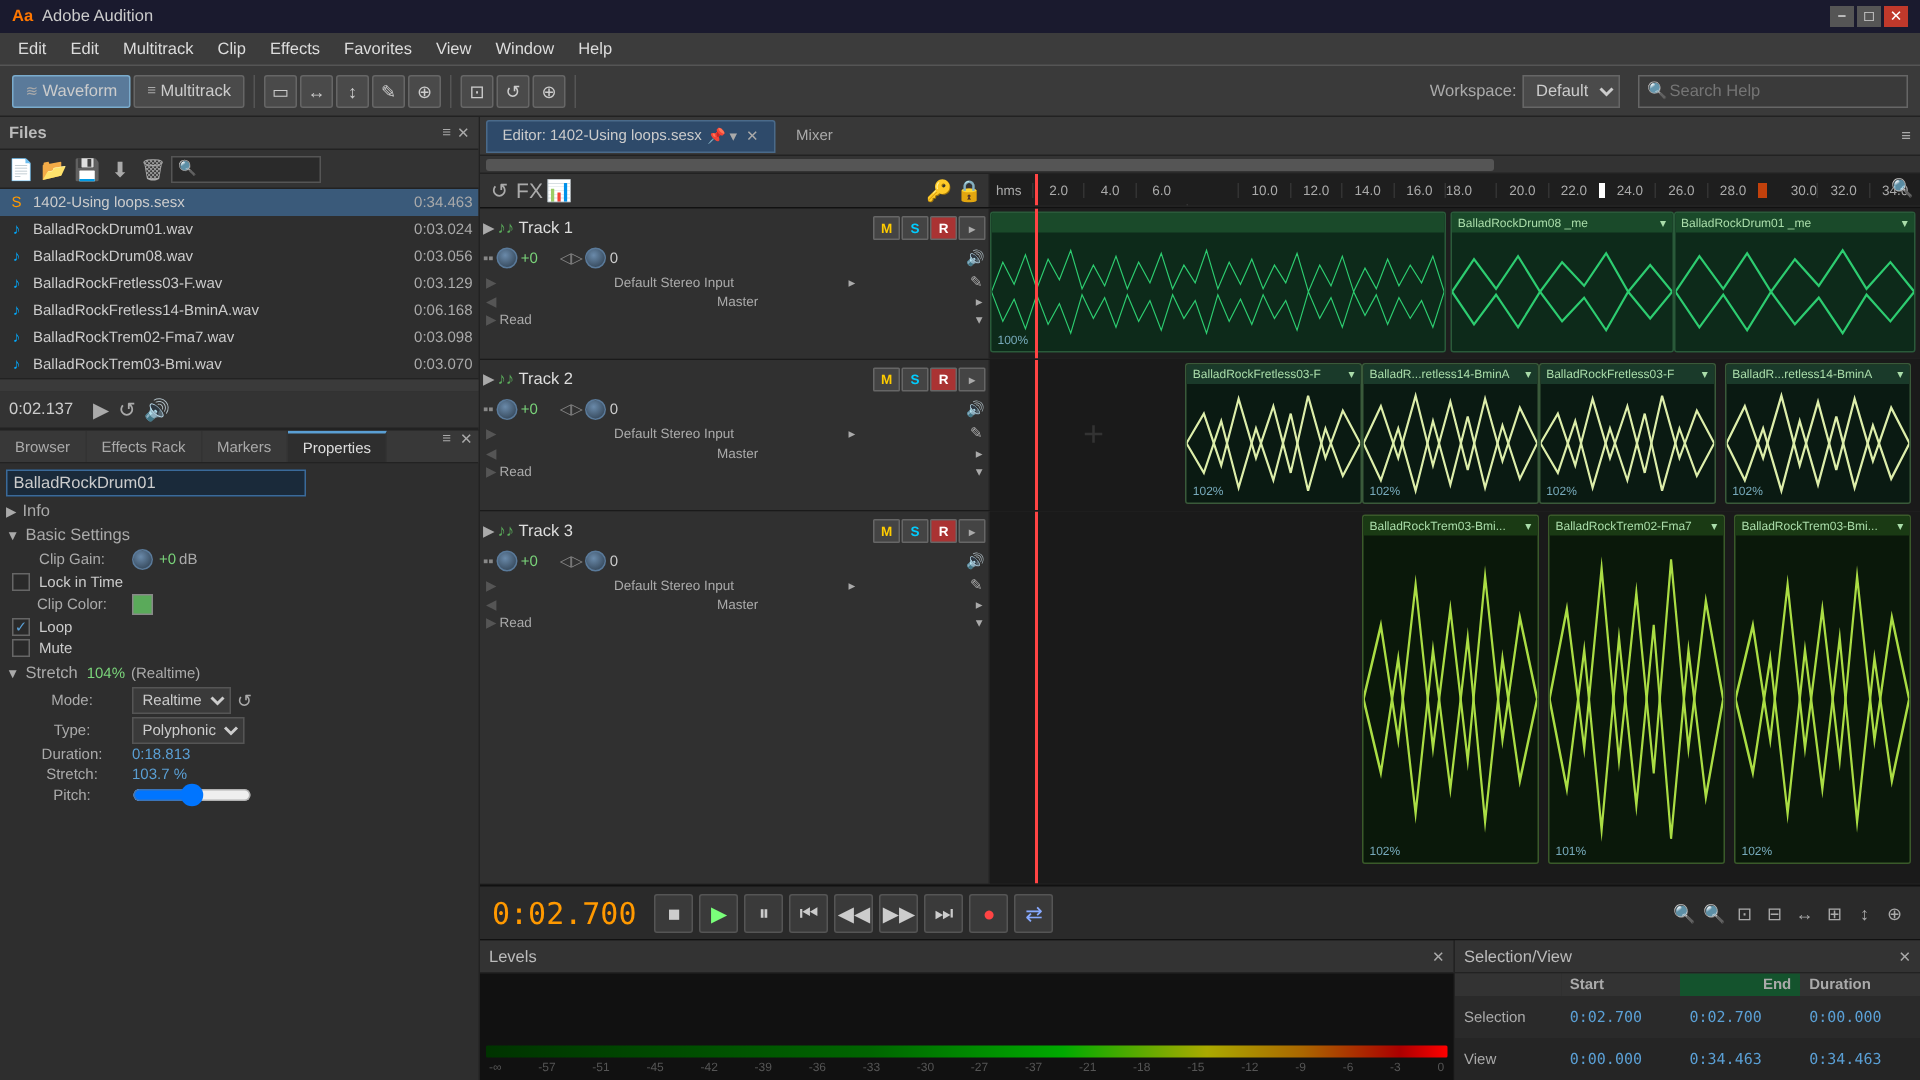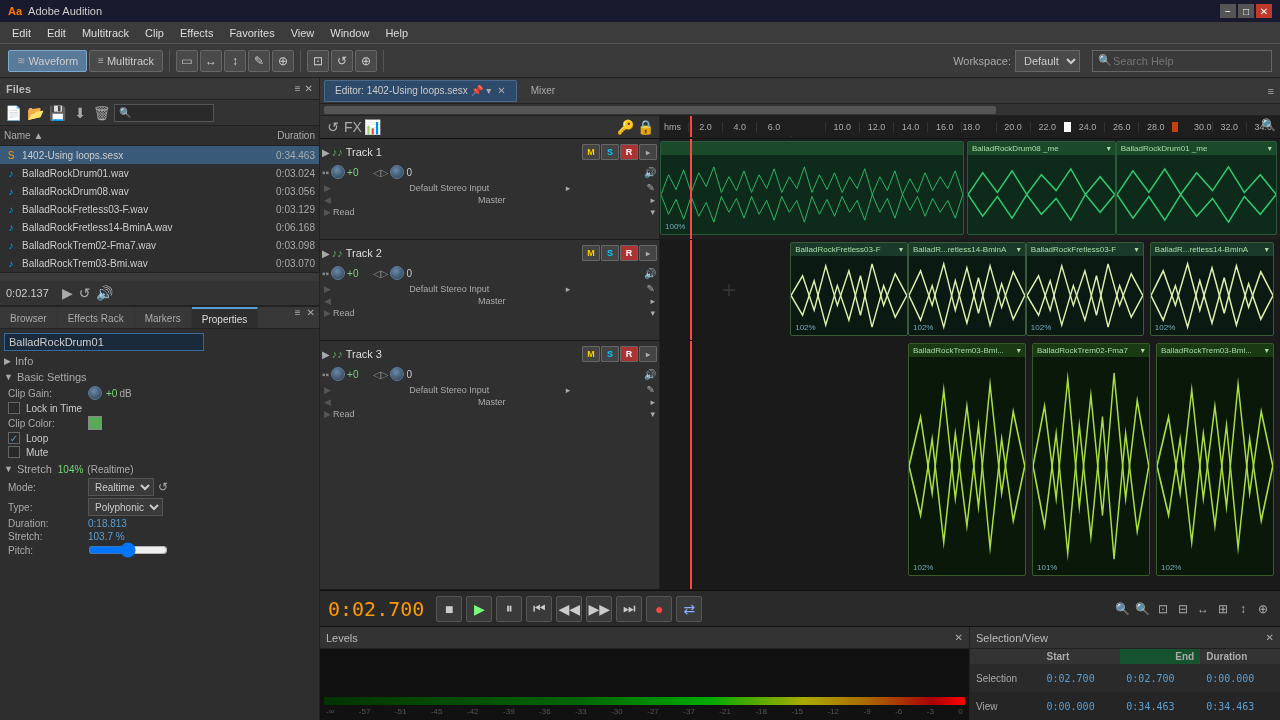--- a/index.html
+++ b/index.html
@@ -65,21 +65,21 @@
     #props-panel { flex: 1; display: flex; flex-direction: column; overflow: hidden; }
     .tabs-row { background: #383838; height: 22px; display: flex; align-items: flex-start; border-bottom: 1px solid #222; overflow: hidden; }
     .tab { padding: 2px 10px; font-size: 10px; color: #aaa; cursor: pointer; height: 22px; display: flex; align-items: center; border-right: 1px solid #333; white-space: nowrap; }
     .tab.active { background: #2e2e2e; color: #ddd; border-top: 2px solid #5a9fd4; }
     
     .props-content { flex: 1; overflow-y: auto; padding: 4px; }
     .prop-section { margin-bottom: 4px; }
     .prop-section-header { display: flex; align-items: center; color: #aaa; font-size: 11px; cursor: pointer; margin-bottom: 2px; }
     .prop-section-arrow { margin-right: 4px; font-size: 9px; }
     .prop-row { display: flex; align-items: center; padding: 1px 4px; font-size: 10px; }
-    .prop-label { color: #aaa; min-width: 80px; }
+    .prop-label { color: #aaa; min-width: 80px; text-align: center; }
     .prop-value-blue { color: #5a9fd4; }
     .checkbox { width: 12px; height: 12px; border: 1px solid #666; background: #2a2a2a; margin-right: 6px; display: inline-flex; align-items: center; justify-content: center; }
     .checkbox.checked { background: #2a2a2a; color: #5a9fd4; }
     .track-name-input { background: #1a2a3a; border: 1px solid #3a6a9a; color: #ccc; padding: 2px 4px; font-size: 11px; width: 200px; margin-bottom: 4px; }
     .select-small { background: #3a3a3a; border: 1px solid #555; color: #ccc; font-size: 10px; height: 18px; padding: 0 2px; }
 
     
     #content-area { flex: 1; display: flex; flex-direction: column; background: #2a2a2a; overflow: hidden; }
     
     
@@ -216,24 +216,20 @@
         <span class="panel-header-btn">✕</span>
       </div>
       <div class="files-toolbar">
         <div class="files-toolbar-btn">📄</div>
         <div class="files-toolbar-btn">📂</div>
         <div class="files-toolbar-btn">💾</div>
         <div class="files-toolbar-btn">⬇</div>
         <div class="files-toolbar-btn">🗑</div>
         <input class="files-search" type="text" placeholder="🔍" style="">
       </div>
-      <div class="files-list-header">
-        <span class="files-col-name">Name ▲</span>
-        <span class="files-col-dur">Duration</span>
-      </div>
       <div class="files-list">
         <div class="file-item selected">
           <div class="file-icon">
               <span style="color:#ff9900;font-size:10px;">S</span>
             </div>
           <span class="file-name">1402-Using loops.sesx</span>
           <span class="file-dur">0:34.463</span>
         </div>
         <div class="file-item">
           <div class="file-icon">
@@ -421,21 +417,21 @@
           <span style="font-size:9px;color:#aaa;flex:1;text-align:center;border-left:1px solid #333;">4.0</span>
           <span style="font-size:9px;color:#aaa;flex:1;text-align:center;border-left:1px solid #333;">6.0</span>
           <span style="font-size:9px;color:#aaa;flex:1;text-align:center;border-left:1px solid #333;margin-top:28px;">8.0</span>
           <span style="font-size:9px;color:#aaa;flex:1;text-align:center;border-left:1px solid #333;">10.0</span>
           <span style="font-size:9px;color:#aaa;flex:1;text-align:center;border-left:1px solid #333;">12.0</span>
           <span style="font-size:9px;color:#aaa;flex:1;text-align:center;border-left:1px solid #333;">14.0</span>
           <span style="font-size:9px;color:#aaa;flex:1;text-align:center;border-left:1px solid #333;">16.0</span>
           <span style="font-size:9px;color:#aaa;flex:1;border-left:1px solid #333;">18.0</span>
           <span style="font-size:9px;color:#aaa;flex:1;text-align:center;border-left:1px solid #333;">20.0</span>
           <span style="font-size:9px;color:#aaa;flex:1;text-align:center;border-left:1px solid #333;">22.0</span>
-          <span style="font-size:9px;color:#aaa;flex:1;text-align:center;border-left:7px solid #ffffff;">24.0</span>
+          <span style="font-size:9px;color:#aaa;flex:1;text-align:center;border-left:4px solid #ffffff;">24.0</span>
           <span style="font-size:9px;color:#aaa;flex:1;text-align:center;border-left:1px solid #333;">26.0</span>
           <span style="font-size:9px;color:#aaa;flex:1;text-align:center;border-left:1px solid #333;">28.0</span>
           <span style="font-size:9px;color:#aaa;flex:1;text-align:right;border-left:6px solid #c2410c;">30.0</span>
           <span style="font-size:9px;color:#aaa;flex:1;text-align:center;border-left:1px solid #333;">32.0</span>
           <span style="font-size:9px;color:#aaa;flex:1;text-align:center;border-left:1px solid #333;">34.0</span>
         </div>
 
         <div style="position:absolute;top:0;left:30px;width:2px;height:100%;background:#ff4444;z-index:5;"></div>
 
         <div style="position:absolute;right:4px;top:2px;">

